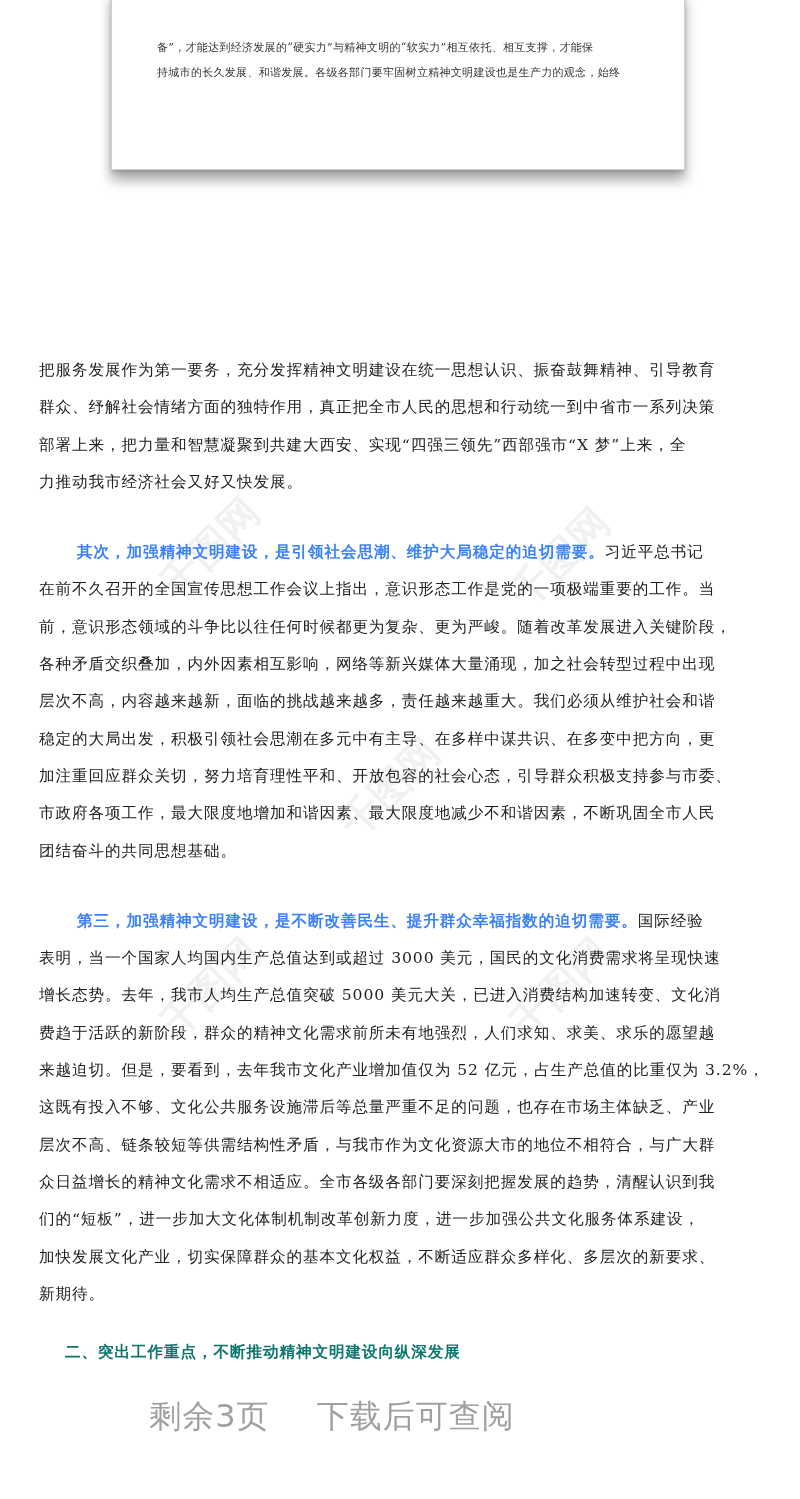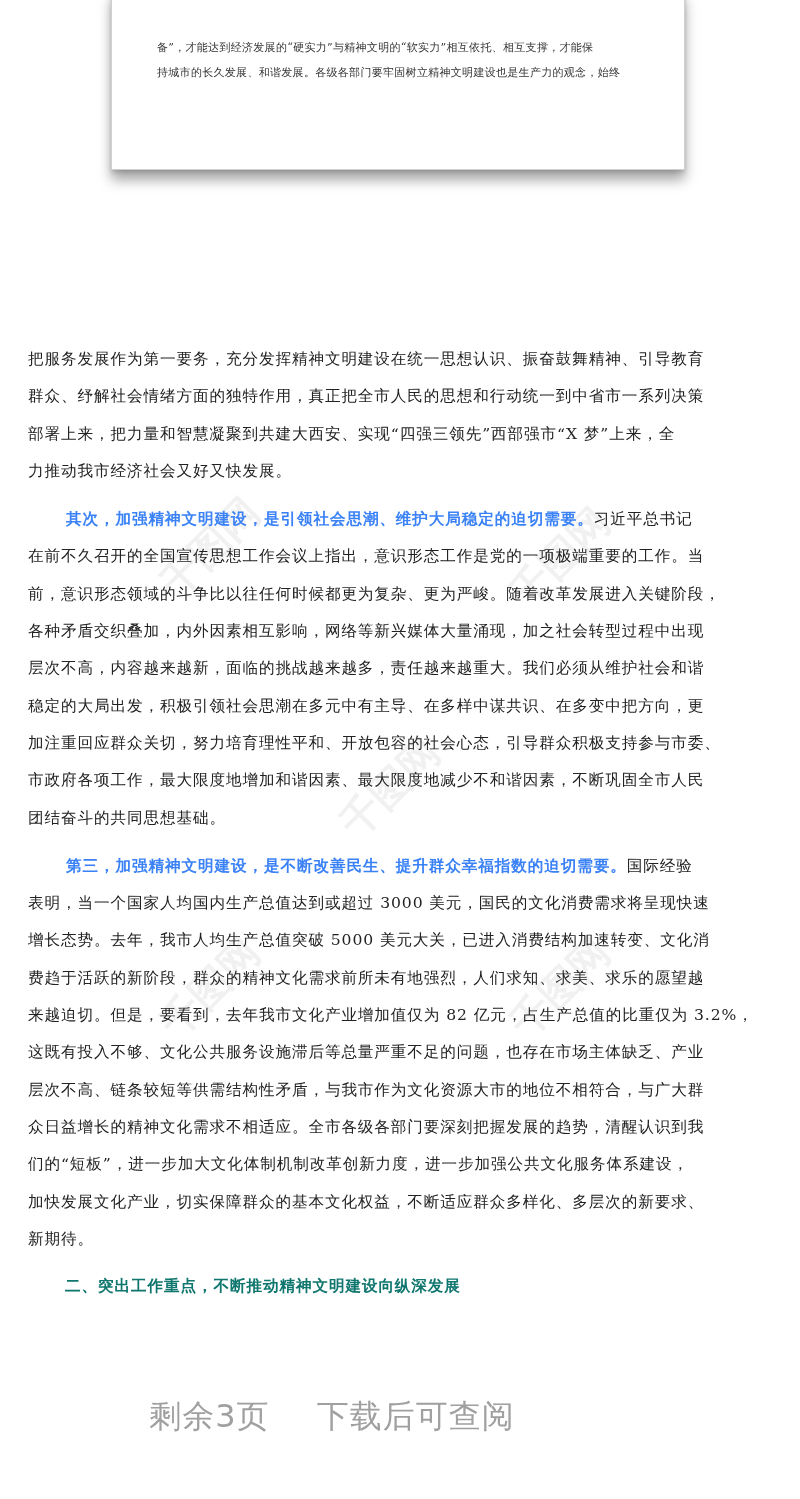--- a/index.html
+++ b/index.html
@@ -7,21 +7,21 @@
            font-family: "DejaVu Serif", "Liberation Serif", serif; color: #222; }
 
     .preview-card { position: absolute; left: 111px; top: -10px; width: 572px; height: 178px;
                     background: #fff; border: 1px solid #d0d0d0;
                     box-shadow: 0 10px 12px rgba(0,0,0,0.35), 0 2px 4px rgba(0,0,0,0.15); }
     .preview-text { position: absolute; left: 45px; top: 16px; width: 490px;
                     font-size: 11px; line-height: 25px; color: #333; letter-spacing: 0.3px; margin-top: 28px; }
     .preview-text p { margin: 0; white-space: nowrap; }
 
     .body-text { position: absolute; left: 27px; top: 340px; width: 748px; }
-    .para { margin: 1px; font-size: 15.6px; line-height: 37.3px; color: #222;
+    .para { margin: 12px; font-size: 15.6px; line-height: 37.3px; color: #222;
             text-align: justify; letter-spacing: 0.9px; }
     .para .line { display: block; white-space: nowrap; overflow: hidden; }
     .para.indent .line.first { padding-left: 38px; }
     .para strong { font-weight: bold; color: #3b82f6; }
     .gap { height: 8px; }
     .heading { margin: 0; padding-left: 38px; font-size: 15.6px; line-height: 37px;
                font-weight: bold; letter-spacing: 0.9px; color: #0f766e; }
 
     .watermark { position: absolute; color: rgba(180,180,180,0.18); font-size: 40px;
                  font-family: "DejaVu Sans", sans-serif; font-weight: bold;
@@ -71,21 +71,21 @@
     <span class="line">团结奋斗的共同思想基础。</span>
   </div>
 
   <div class="gap"></div>
 
   <div class="para indent">
     <span class="line first"><strong>第三，加强精神文明建设，是不断改善民生、提升群众幸福指数的迫切需要。</strong><span>国际经验</span></span>
     <span class="line">表明，当一个国家人均国内生产总值达到或超过 3000 美元，国民的文化消费需求将呈现快速</span>
     <span class="line">增长态势。去年，我市人均生产总值突破 5000 美元大关，已进入消费结构加速转变、文化消</span>
     <span class="line">费趋于活跃的新阶段，群众的精神文化需求前所未有地强烈，人们求知、求美、求乐的愿望越</span>
-    <span class="line">来越迫切。但是，要看到，去年我市文化产业增加值仅为 82 亿元，占生产总值的比重仅为 3.2%，</span>
+    <span class="line">来越迫切。但是，要看到，去年我市文化产业增加值仅为 52 亿元，占生产总值的比重仅为 3.2%，</span>
     <span class="line">这既有投入不够、文化公共服务设施滞后等总量严重不足的问题，也存在市场主体缺乏、产业</span>
     <span class="line">层次不高、链条较短等供需结构性矛盾，与我市作为文化资源大市的地位不相符合，与广大群</span>
     <span class="line">众日益增长的精神文化需求不相适应。全市各级各部门要深刻把握发展的趋势，清醒认识到我</span>
     <span class="line">们的“短板”，进一步加大文化体制机制改革创新力度，进一步加强公共文化服务体系建设，</span>
     <span class="line">加快发展文化产业，切实保障群众的基本文化权益，不断适应群众多样化、多层次的新要求、</span>
     <span class="line">新期待。</span>
   </div>
 
   <div class="gap"></div>
 

